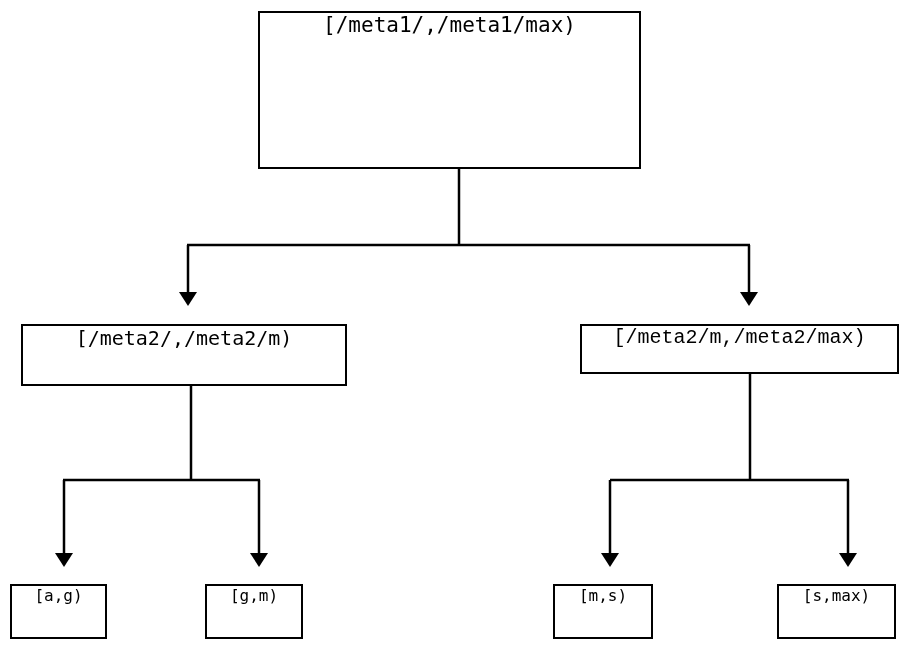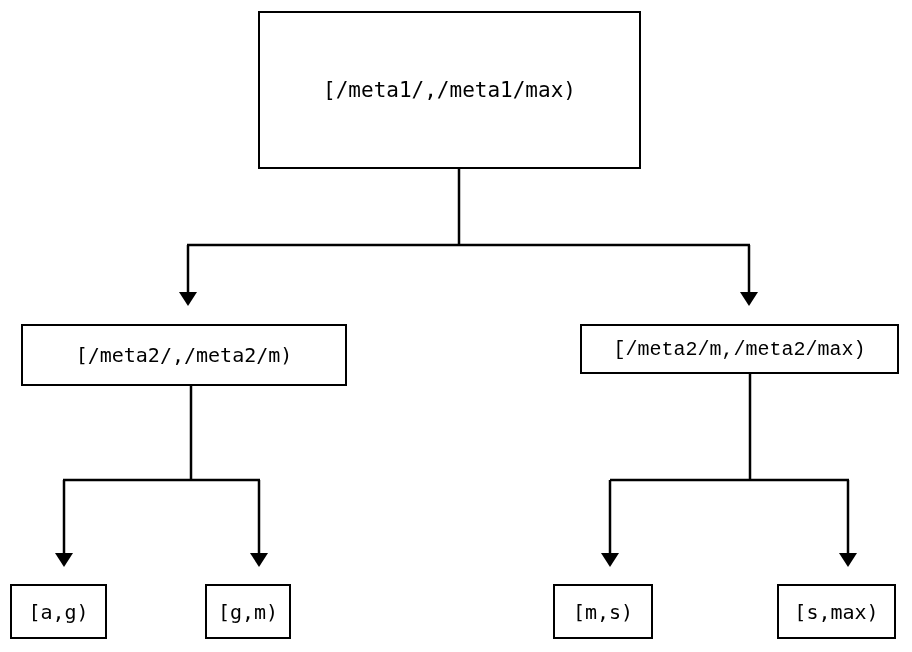--- a/index.html
+++ b/index.html
@@ -14,21 +14,21 @@
     background: #ffffff;
     overflow: hidden;
     font-family: "DejaVu Sans Mono", "Liberation Mono", monospace;
   }
   .node {
     position: absolute;
     box-sizing: border-box;
     border: 2px solid #000000;
     background: #ffffff;
     display: flex;
-    align-items: center;
+    align-items: flex-start;
     justify-content: center;
     color: #000000;
     letter-spacing: 0px;
     white-space: nowrap;
   }
   .node-root {
     left: 258px;
     top: 11px;
     width: 383px;
     height: 158px;
@@ -45,24 +45,24 @@
     left: 580px;
     top: 324px;
     width: 319px;
     height: 50px;
     font-size: 20px;
     font-family: Liberation Mono, monospace;
   }
   .node-leaf {
     top: 584px;
     height: 55px;
-    font-size: 20px;
+    font-size: 16px;
   }
   .leaf-1 { left: 10px;  width: 97px; }
-  .leaf-2 { left: 205px; width: 86px; }
+  .leaf-2 { left: 205px; width: 98px; }
   .leaf-3 { left: 553px; width: 100px; }
   .leaf-4 { left: 777px; width: 119px; }
 
   .edges {
     position: absolute;
     left: 0;
     top: 0;
     width: 912px;
     height: 652px;
     pointer-events: none;

